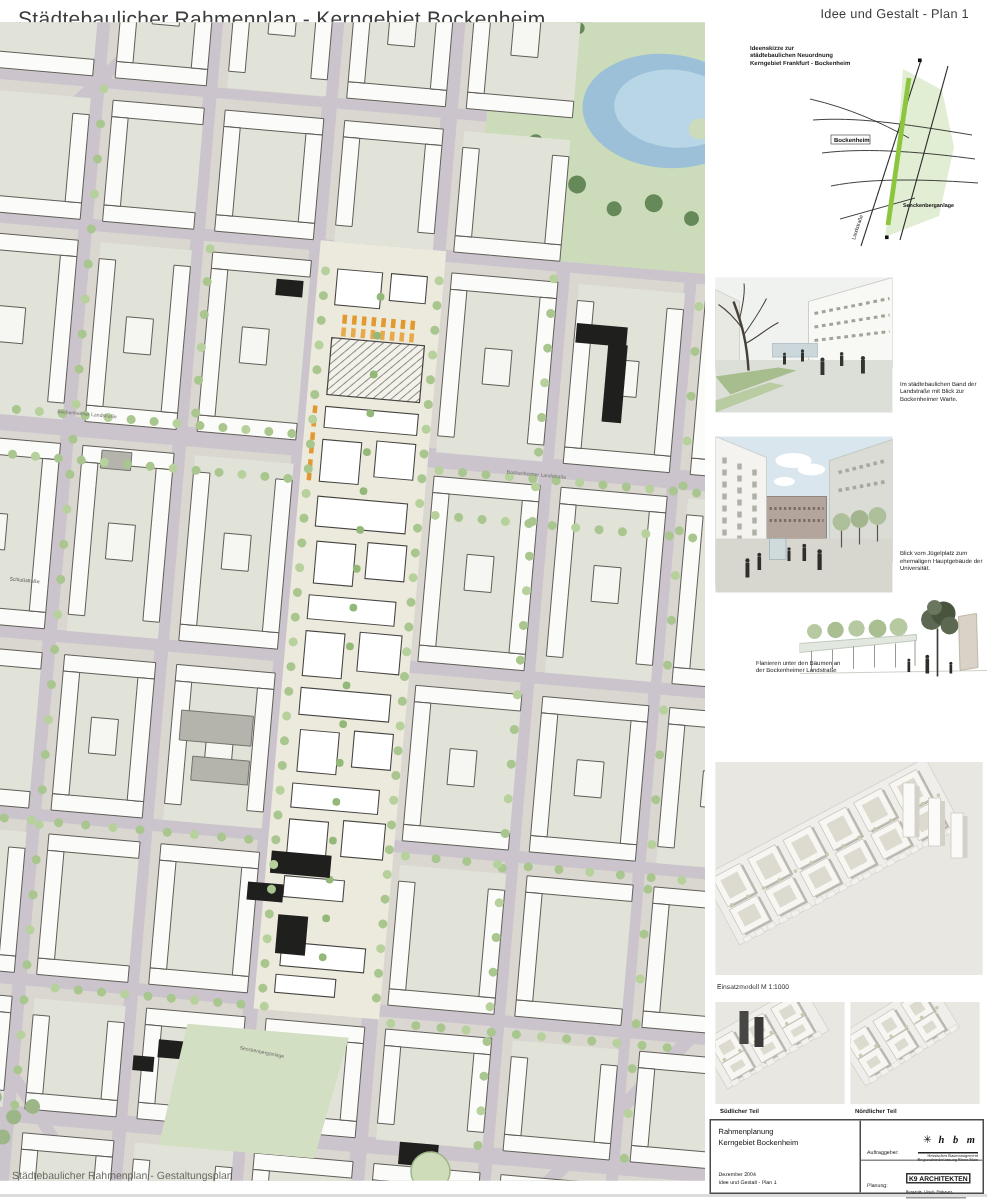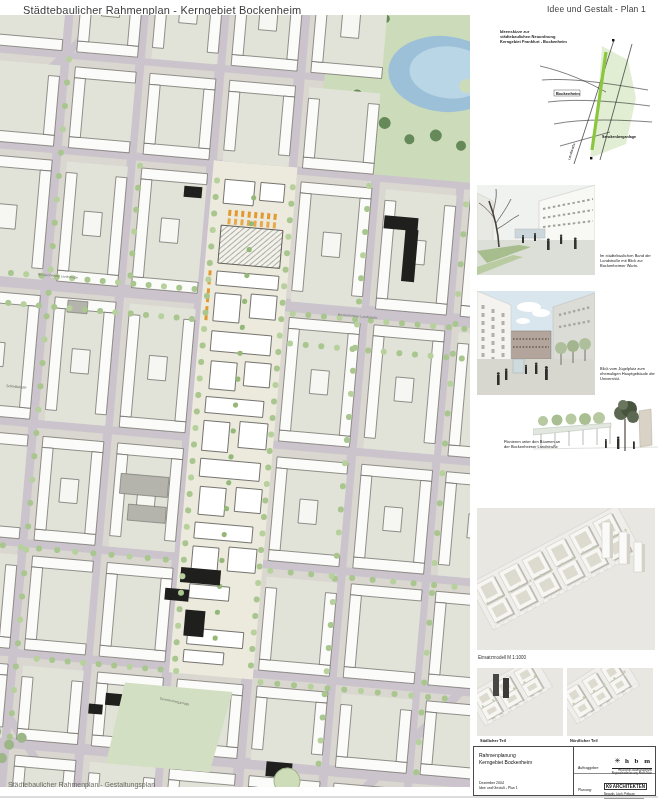--- a/index.html
+++ b/index.html
@@ -2,21 +2,21 @@
 <html><head>
 <meta charset="utf-8">
 <style>
   html,body{margin:0;padding:0;}
   body{
     width:658px;height:800px;position:relative;overflow:hidden;
     background:#ffffff;
     font-family:"Liberation Sans", sans-serif;
     color:#3a3a3a;
   }
-  .hdr-left{position:absolute;left:23px;top:4px;font-size:11px;color:#3c3c3c;letter-spacing:.2px;}
+  .hdr-left{position:absolute;left:12px;top:4px;font-size:14px;color:#3c3c3c;letter-spacing:.2px;}
   .hdr-right{position:absolute;right:12px;top:4px;font-size:8.5px;color:#3c3c3c;letter-spacing:.2px;}
   #mapwrap{position:absolute;left:0;top:15px;width:470px;height:772px;background:#d9d7cf;}
   #map{position:absolute;left:0;top:0;}
   .map-overlay-bottom{
     position:absolute;left:8px;top:766px;font-size:7px;color:#55554f;opacity:.85;
   }
   
   .intro{position:absolute;left:500px;top:29px;width:120px;font-size:4px;font-weight:bold;line-height:1.25;color:#222;}
   .sketch{position:absolute;left:540px;top:38px;}
   .figimg{position:absolute;background:#eef0ee;}
@@ -39,21 +39,21 @@
     border:1px solid #4a4a4a;background:#fff;display:flex;
   }
   .tb-left{width:99px;border-right:1px solid #4a4a4a;position:relative;}
   .tb-proj{position:absolute;left:5px;top:5px;font-size:5px;line-height:1.35;color:#111;}
   .tb-date{position:absolute;left:5px;bottom:4px;font-size:3.5px;line-height:1.4;color:#222;}
   .tb-right{flex:1;position:relative;}
   .tb-row1{position:absolute;left:0;top:0;right:0;height:26px;border-bottom:1px solid #8a8a8a;}
   .tb-row2{position:absolute;left:0;top:26px;right:0;bottom:0;}
   .tb-lab{position:absolute;left:4px;bottom:3px;font-size:3.5px;color:#222;}
   .hbm{position:absolute;right:3px;top:2px;text-align:right;}
-  .hbm-logo{font-size:7px;font-weight:bold;letter-spacing:2px;color:#111;font-family:"Liberation Serif",serif;}
+  .hbm-logo{font-size:7px;font-weight:bold;font-style:italic;letter-spacing:2px;color:#111;font-family:"Liberation Serif",serif;}
   .hbm-star{font-size:7px;color:#111;font-style:normal;}
   .hbm-sub{font-size:2.6px;color:#222;line-height:1.2;border-top:.5px solid #222;margin-top:1px;}
   .k9{position:absolute;right:3px;top:1px;text-align:left;width:48px;}
   .k9-name{font-size:4.5px;font-weight:bold;color:#111;border:0.5px solid #333;padding:0 1px;display:inline-block;}
   .k9-sub{font-size:2.6px;color:#222;margin-top:.5px;}
   .k9-bars{margin-top:1.5px;}
   .k9-bars div{height:1.5px;background:#9a9a9a;margin-bottom:1px;width:40px;}
   .sheet-edge{position:absolute;left:0;top:796px;width:658px;height:2px;background:#dcdcdc;}
 </style>
 </head>

